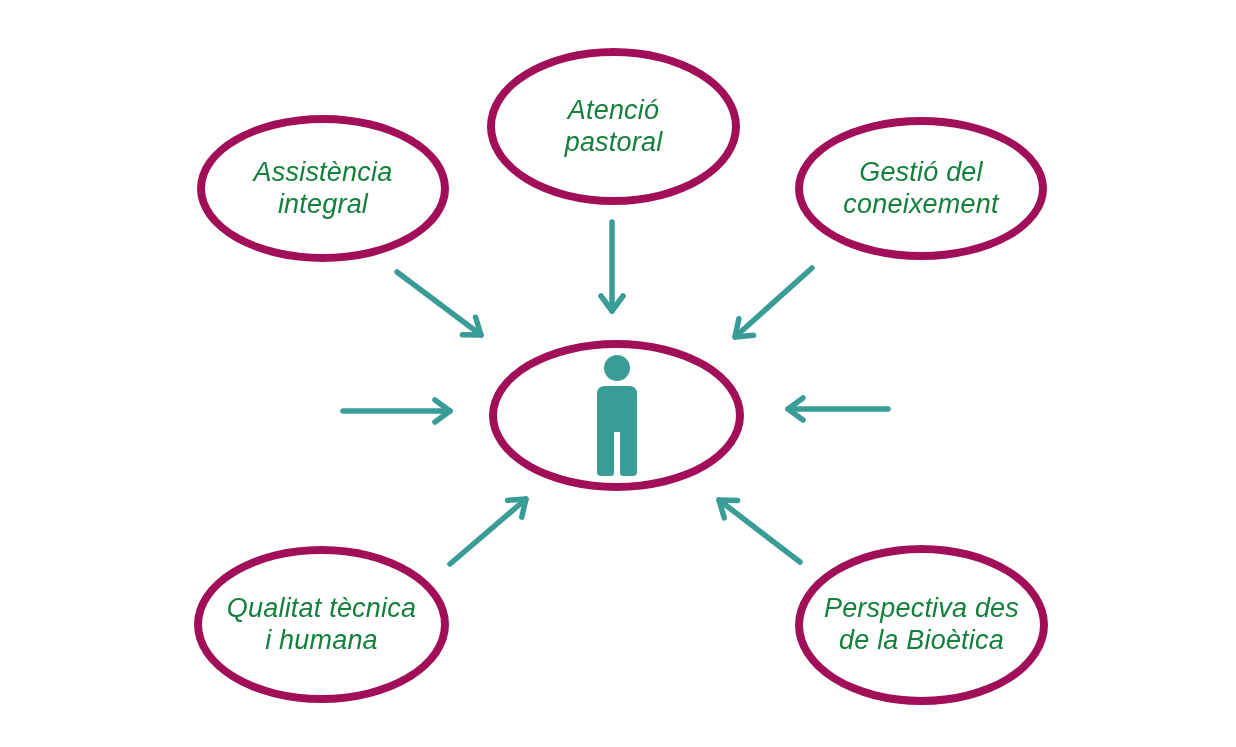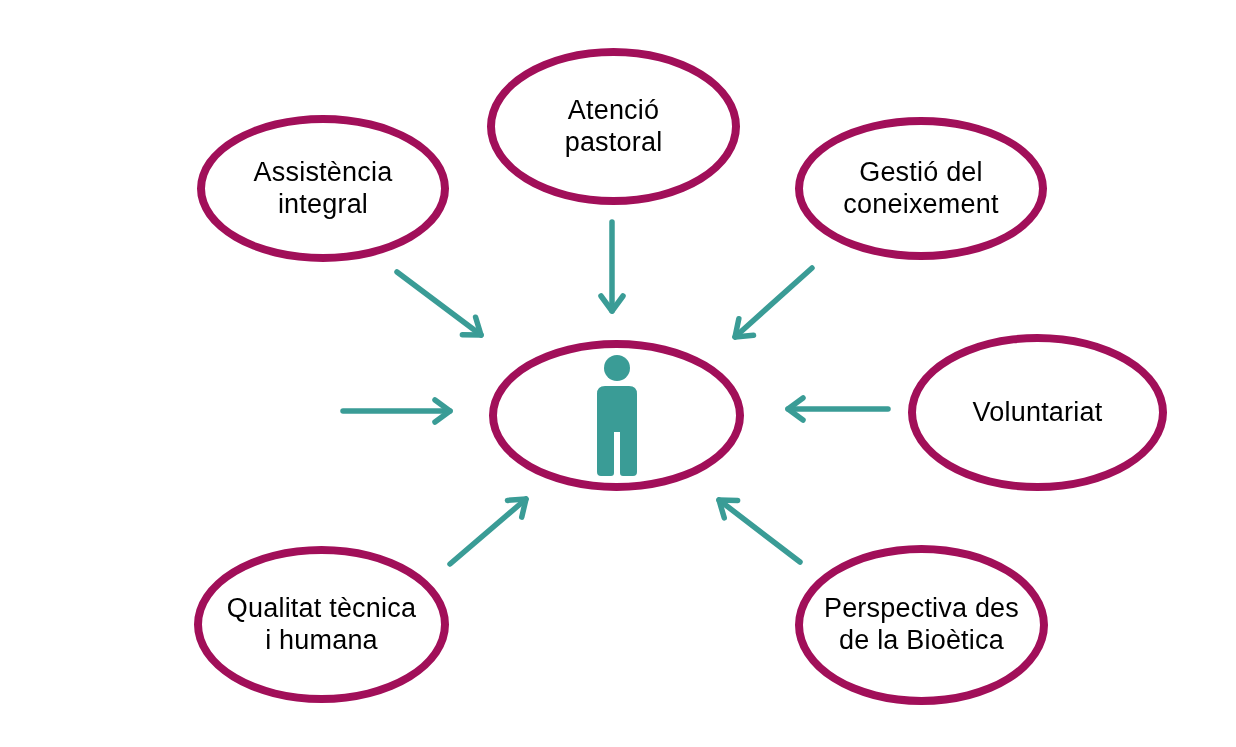--- a/index.html
+++ b/index.html
@@ -20,25 +20,26 @@
     border: 8px solid #A10F59;
     border-radius: 50%;
     background: #ffffff;
     display: flex;
     align-items: center;
     justify-content: center;
     box-sizing: border-box;
     text-align: center;
   }
   .node-label {
-    color: #000000;
+    color: #15803d;
     font-size: 27px;
     line-height: 1.18;
     white-space: pre-line;
     letter-spacing: 0.2px;
+    font-style: italic;
   }
   
   .node-top        { left: 487px; top: 48px;  width: 253px; height: 157px; }
   .node-top-left   { left: 197px; top: 115px; width: 252px; height: 147px; }
   .node-top-right  { left: 795px; top: 117px; width: 252px; height: 143px; text-align: center; }
   .node-left       { left: 76px;  top: 330px; width: 262px; height: 162px; }
   .node-right      { left: 908px; top: 334px; width: 259px; height: 157px; }
   .node-center     { left: 489px; top: 340px; width: 255px; height: 151px; }
   .node-bottom-left  { left: 194px; top: 546px; width: 255px; height: 157px; }
   .node-bottom-right { left: 795px; top: 545px; width: 253px; height: 160px; }
@@ -83,23 +84,20 @@
     <div class="node-label">Assistència
 integral</div>
   </div>
 
   <div class="node node-top-right">
     <div class="node-label">Gestió del
 coneixement</div>
   </div>
 
 
-  <div class="node node-right">
-    <div class="node-label">Voluntariat</div>
-  </div>
 
   <div class="node node-bottom-left">
     <div class="node-label">Qualitat tècnica
 i humana</div>
   </div>
 
   <div class="node node-bottom-right">
     <div class="node-label">Perspectiva des
 de la Bioètica</div>
   </div>

